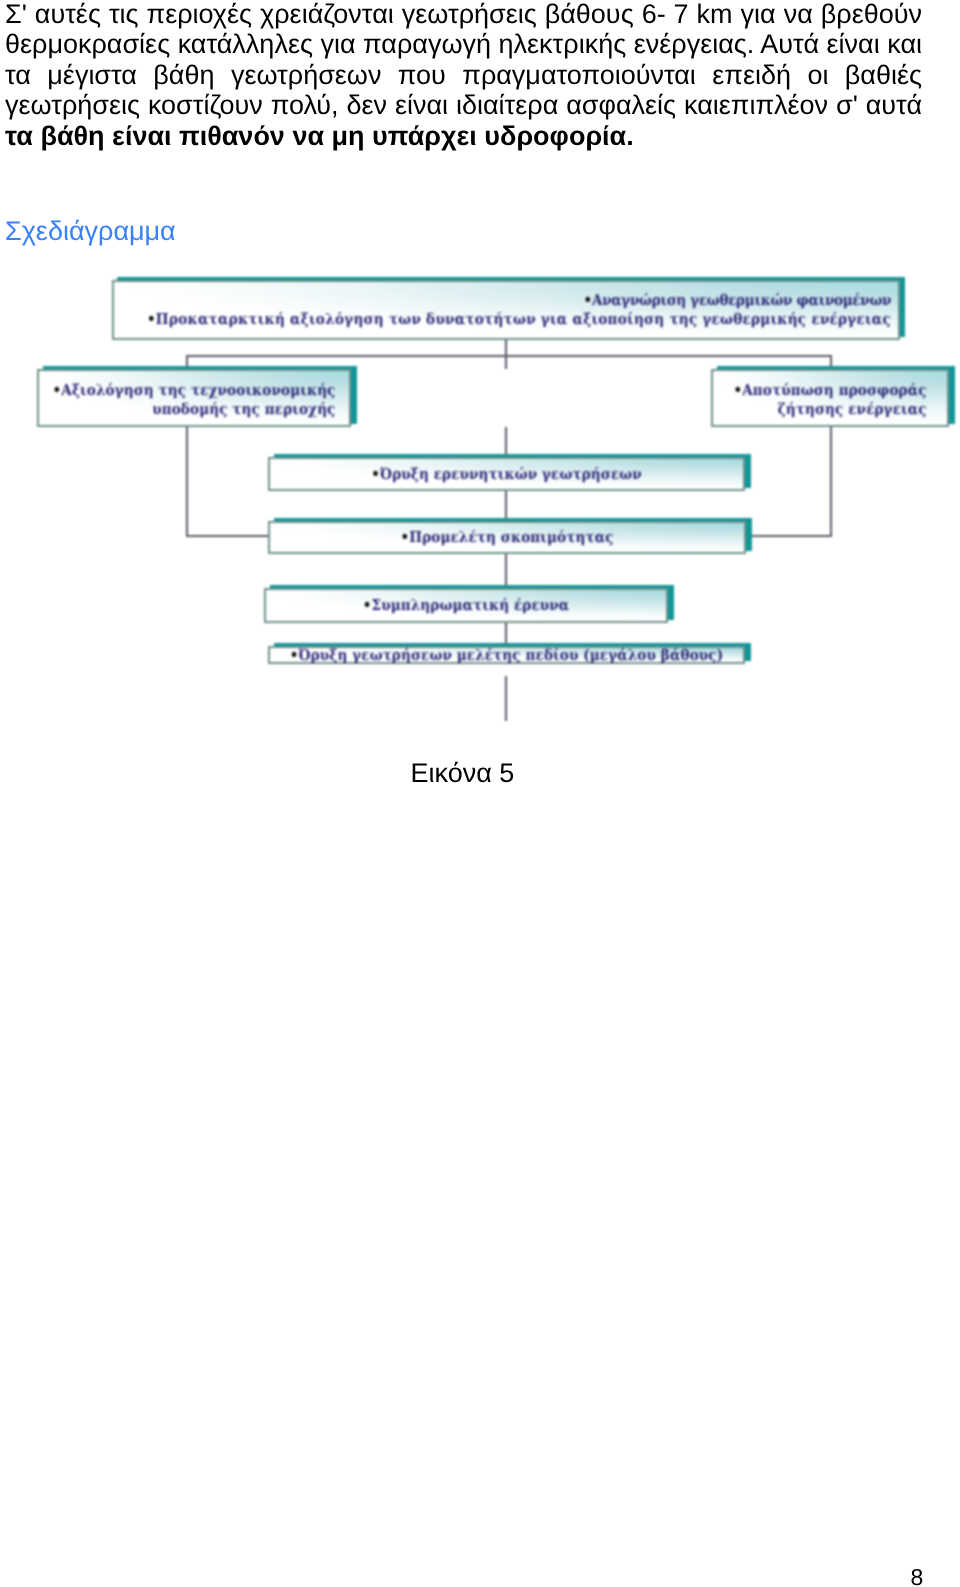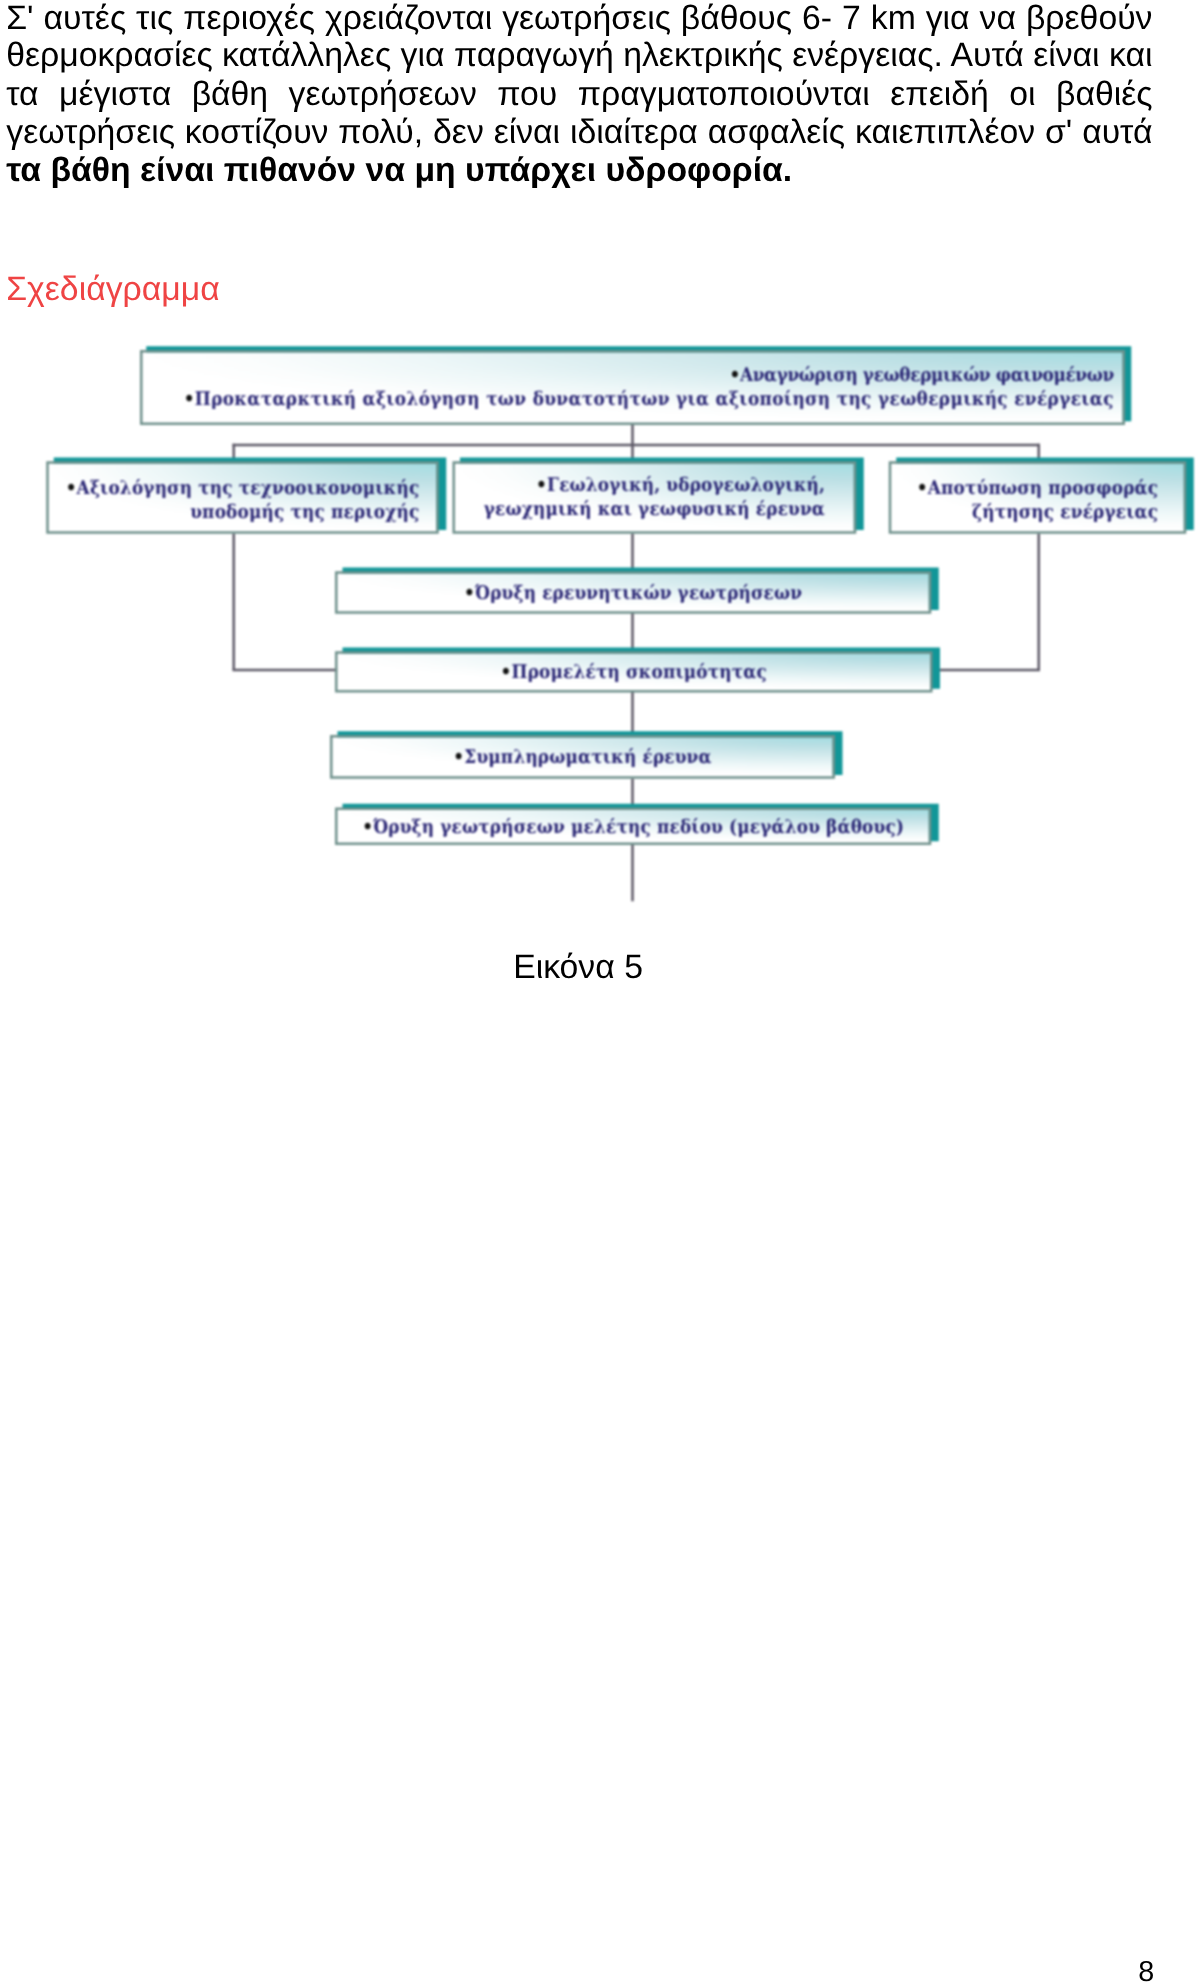--- a/index.html
+++ b/index.html
@@ -4,21 +4,21 @@
 <title>doc</title>
 <style>
   html,body{margin:0;padding:0;background:#fff;}
   body{width:960px;height:1587px;position:relative;overflow:hidden;
        font-family:"Liberation Sans",sans-serif;color:#000;
        -webkit-font-smoothing:antialiased;text-rendering:geometricPrecision;}
   .para{position:absolute;left:5px;top:-1.5px;width:917px;
         font-size:27px;line-height:30.6px;}
   .para .ln{display:block;text-align:justify;text-align-last:justify;white-space:nowrap;}
   .para .ln.last{text-align-last:left;font-weight:bold;}
-  .caption-link{position:absolute;left:5px;top:215.5px;font-size:27px;color:#ef4444;}
+  .caption-link{position:absolute;left:5px;top:215.5px;font-size:27px;color:#3b82f6;}
   .figlabel{position:absolute;left:410.5px;top:757.5px;font-size:27px;}
   .pageno{position:absolute;left:910.5px;top:1564px;font-size:23px;}
 
   
   #diagram{position:absolute;left:0;top:0;width:960px;height:760px;filter:blur(0.8px);}
   .fbox{position:absolute;box-sizing:border-box;}
   .fbox .shadow{position:absolute;left:5.5px;top:-3.5px;right:-5.5px;bottom:3.5px;background:#119698;}
   .fbox .card{position:absolute;left:0;top:0;right:0;bottom:0;
       border:2px solid #6e908b;
       background:radial-gradient(ellipse 100% 100% at 100% 0%,#a4dde2 0%,#badfe4 22%,#d5ebee 48%,#edf7f8 72%,#fbfdfd 90%,#ffffff 100%);
@@ -68,26 +68,20 @@
       </div>
   </div>
 
   <div class="fbox" style="left:37px;top:369px;width:314px;height:58px;">
     <div class="shadow"></div>
     <div class="card nudge">
         <div class="txt"><span><span class="bul">•</span>Αξιολόγηση της τεχνοοικονομικής</span><br><span>υποδομής της περιοχής</span></div>
       </div>
   </div>
 
-  <div class="fbox" style="left:362px;top:369px;width:323px;height:58px;">
-    <div class="shadow"></div>
-    <div class="card">
-        <div class="txt"><span><span class="bul">•</span>Γεωλογική, υδρογεωλογική,</span><br><span>γεωχημική και γεωφυσική έρευνα</span></div>
-      </div>
-  </div>
 
   <div class="fbox" style="left:711px;top:369px;width:238px;height:58px;border-radius:20px;">
     <div class="shadow"></div>
     <div class="card nudge">
         <div class="txt"><span><span class="bul">•</span>Αποτύπωση προσφοράς</span><br><span>ζήτησης ενέργειας</span></div>
       </div>
   </div>
 
   <div class="fbox" style="left:268px;top:457px;width:477px;height:34px;">
     <div class="shadow"></div>
@@ -103,21 +97,21 @@
       </div>
   </div>
 
   <div class="fbox" style="left:264px;top:588px;width:404px;height:35px;">
     <div class="shadow"></div>
     <div class="card">
         <div class="txt"><span><span class="bul">•</span>Συμπληρωματική έρευνα</span></div>
       </div>
   </div>
 
-  <div class="fbox" style="left:268px;top:646px;width:477px;height:30px;">
+  <div class="fbox" style="left:268px;top:646px;width:477px;height:18px;">
     <div class="shadow"></div>
     <div class="card">
         <div class="txt"><span><span class="bul">•</span>Όρυξη γεωτρήσεων μελέτης πεδίου (μεγάλου βάθους)</span></div>
       </div>
   </div>
 </div>
 <div class="figlabel">Εικόνα 5</div>
 <div class="pageno">8</div>
 
 </body></html>

